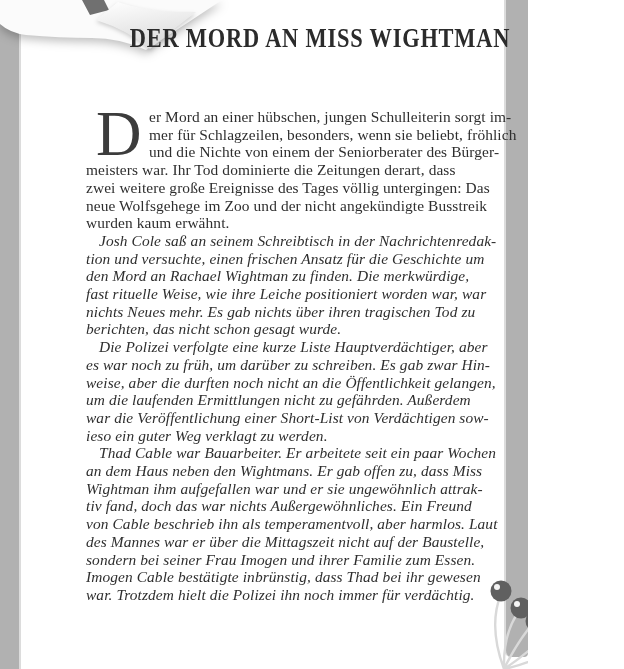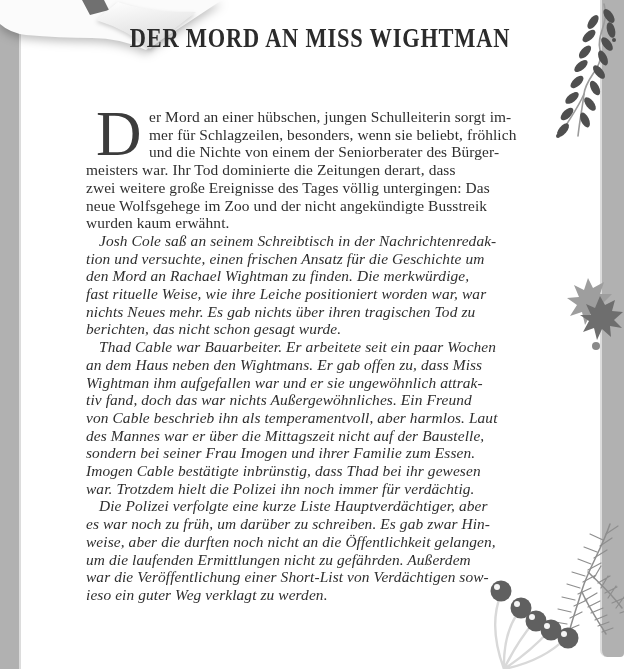--- a/index.html
+++ b/index.html
@@ -1,16 +1,16 @@
 <!DOCTYPE html>
 <html style="--page-background: #ffffff; --side-band: #b1b1b1; --title-text: #2b2b2b; --body-text: #2e2e2e; --leaf-dark: #4f4f4f; --leaf-light: #9e9e9e; --berry: #606060; --berry-stem: #d9d9d9;"><head>
 <meta charset="utf-8">
 <style>
   html,body{margin:0;padding:0;background:#ffffff;}
-  .stage{position:relative;width:624px;height:669px;background:var(--page-background,#fff);overflow:hidden;font-family:"Liberation Serif",serif;}
+  .stage{position:relative;width:528px;height:669px;background:var(--page-background,#fff);overflow:hidden;font-family:"Liberation Serif",serif;}
   .band{position:absolute;top:0;background:var(--side-band,#b1b1b1);}
   .band-left{left:0;width:19px;height:669px;border-right:2px solid #dcdcdc;}
   .band-right{right:0;width:22px;height:657px;border-left:2px solid #dcdcdc;border-bottom-left-radius:7px;border-bottom-right-radius:4px;}
   .deco{position:absolute;pointer-events:none;}
   .title{position:absolute;top:24px;left:40px;width:560px;text-align:center;
          font-family:"Liberation Serif",serif;font-weight:700;font-size:28px;line-height:28px;
          color:var(--title-text,#2b2b2b);letter-spacing:1px;transform:scaleX(0.80);transform-origin:50% 50%;}
   .text-block{position:absolute;left:86px;top:108px;width:460px;}
   .para{margin:0;font-size:15.4px;line-height:17.7px;color:var(--body-text,#2e2e2e);
         white-space:pre;letter-spacing:0.1px;font-family:"Liberation Serif","DejaVu Serif",serif;}
@@ -106,30 +106,30 @@
 meisters war. Ihr Tod dominierte die Zeitungen derart, dass
 zwei weitere große Ereignisse des Tages völlig untergingen: Das
 neue Wolfsgehege im Zoo und der nicht angekündigte Busstreik
 wurden kaum erwähnt.</span></p>
     <p class="para indent">Josh Cole saß an seinem Schreibtisch in der Nachrichtenredak-
 tion und versuchte, einen frischen Ansatz für die Geschichte um
 den Mord an Rachael Wightman zu finden. Die merkwürdige,
 fast rituelle Weise, wie ihre Leiche positioniert worden war, war
 nichts Neues mehr. Es gab nichts über ihren tragischen Tod zu
 berichten, das nicht schon gesagt wurde.</p>
+    <p class="para indent">Die Polizei verfolgte eine kurze Liste Hauptverdächtiger, aber
+es war noch zu früh, um darüber zu schreiben. Es gab zwar Hin-
+weise, aber die durften noch nicht an die Öffentlichkeit gelangen,
+um die laufenden Ermittlungen nicht zu gefährden. Außerdem
+war die Veröffentlichung einer Short-List von Verdächtigen sow-
+ieso ein guter Weg verklagt zu werden.</p>
     <p class="para indent">Thad Cable war Bauarbeiter. Er arbeitete seit ein paar Wochen
 an dem Haus neben den Wightmans. Er gab offen zu, dass Miss
 Wightman ihm aufgefallen war und er sie ungewöhnlich attrak-
 tiv fand, doch das war nichts Außergewöhnliches. Ein Freund
 von Cable beschrieb ihn als temperamentvoll, aber harmlos. Laut
 des Mannes war er über die Mittagszeit nicht auf der Baustelle,
 sondern bei seiner Frau Imogen und ihrer Familie zum Essen.
 Imogen Cable bestätigte inbrünstig, dass Thad bei ihr gewesen
 war. Trotzdem hielt die Polizei ihn noch immer für verdächtig.</p>
-    <p class="para indent">Die Polizei verfolgte eine kurze Liste Hauptverdächtiger, aber
-es war noch zu früh, um darüber zu schreiben. Es gab zwar Hin-
-weise, aber die durften noch nicht an die Öffentlichkeit gelangen,
-um die laufenden Ermittlungen nicht zu gefährden. Außerdem
-war die Veröffentlichung einer Short-List von Verdächtigen sow-
-ieso ein guter Weg verklagt zu werden.</p>
   </div>
 
 </div>
 
 </body></html>

